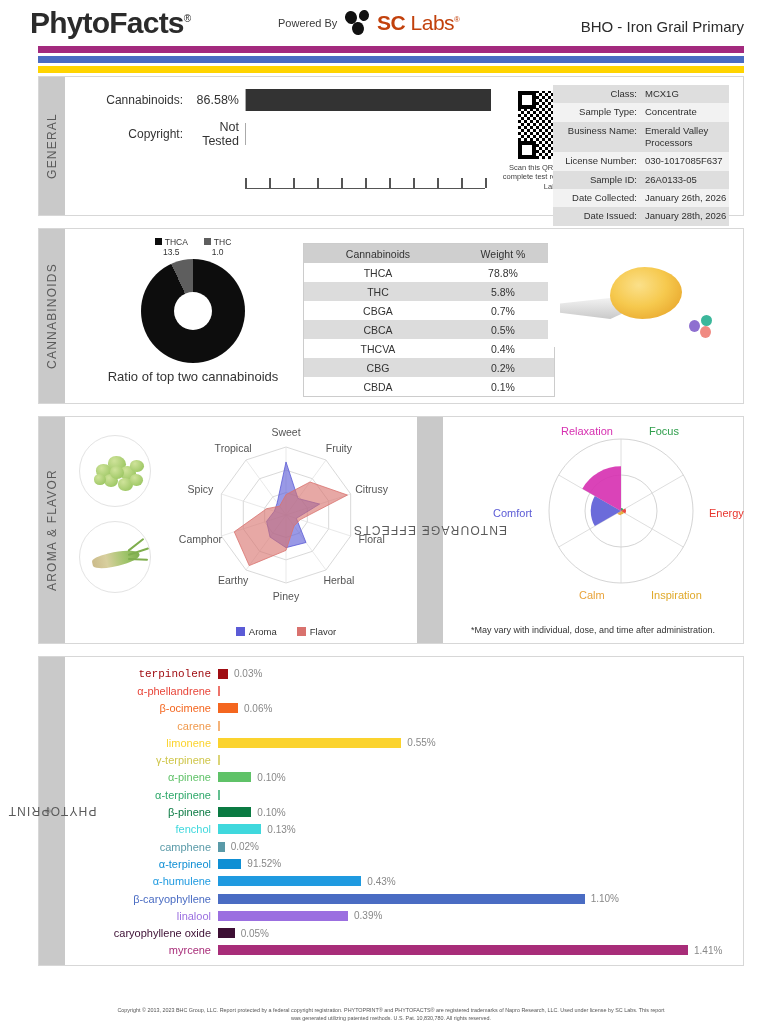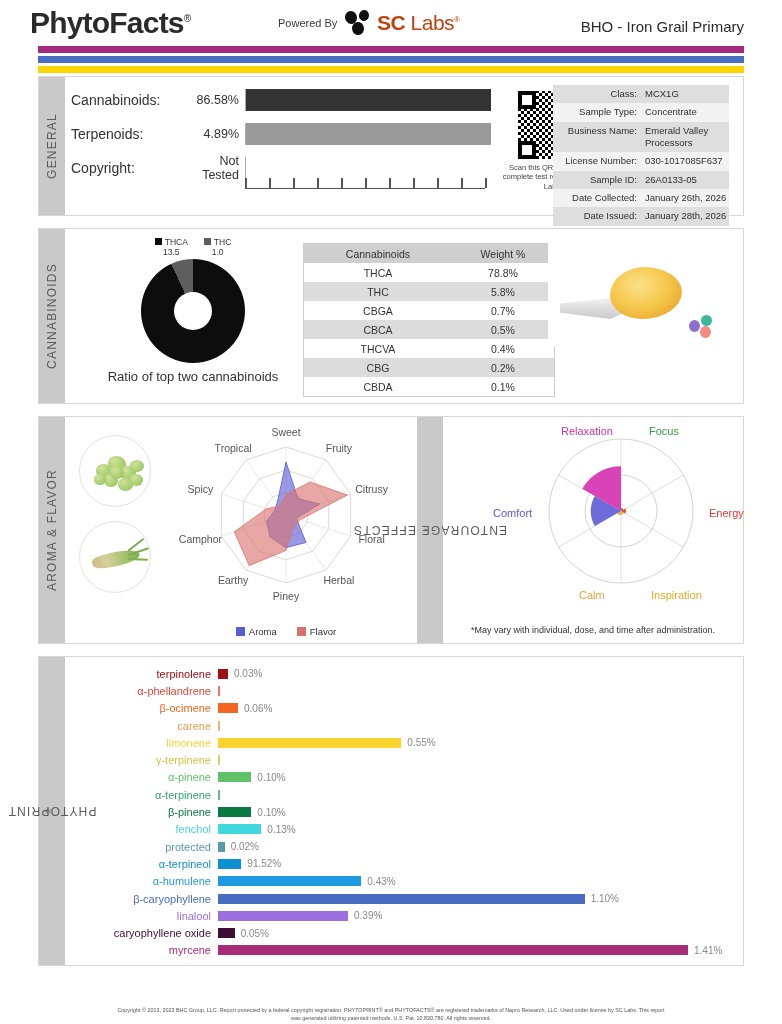--- a/index.html
+++ b/index.html
@@ -70,21 +70,21 @@
     letter-spacing: 1.2px;
     color: #5a5a5a;
   }
   .side-tab span sup { font-size: 7px; vertical-align: super; letter-spacing: 0; }
   .panel-body { flex: 1; position: relative; }
 
   
   #general-panel { height: 140px; }
   .gen-left { position: absolute; left: 6px; top: 10px; width: 420px; }
   .gen-row { display: flex; align-items: center; height: 26px; margin-bottom: 8px; }
-  .gen-label { width: 112px; font-size: 14px; color: #333; }
+  .gen-label { width: 112px; text-align: right; font-size: 12px; color: #333; }
   .gen-val { width: 62px; text-align: right; font-size: 12.5px; color: #333; padding-right: 6px; }
   .gen-bar-wrap { flex: 1; height: 22px; position: relative; border-left: 1px solid #aaa; }
   .gen-bar { height: 22px; }
   .axis {
     position: absolute; left: 180px; top: 98px; width: 240px; height: 14px;
     border-bottom: 1.5px solid #555;
   }
   .axis i {
     position: absolute; bottom: 0; width: 1.5px; height: 10px; background: #555;
   }
@@ -235,27 +235,20 @@
   <div class="side-tab">
     <span>GENERAL</span>
   </div>
   <div class="panel-body">
     <div class="gen-left" id="gen-rows">
         <div class="gen-row">
           <div class="gen-label">Cannabinoids:</div>
           <div class="gen-val">86.58%</div>
           <div class="gen-bar-wrap">
             <div class="gen-bar" style="width: 100%; background: rgb(51, 51, 51);"></div>
-          </div>
-        </div>
-        <div class="gen-row">
-          <div class="gen-label">Terpenoids:</div>
-          <div class="gen-val">4.89%</div>
-          <div class="gen-bar-wrap">
-            <div class="gen-bar" style="width: 100%; background: rgb(154, 154, 154);"></div>
           </div>
         </div>
         <div class="gen-row">
           <div class="gen-label">Copyright:</div>
           <div class="gen-val">Not Tested</div>
           <div class="gen-bar-wrap">
             <div class="gen-bar" style="width: 0%; background: rgb(154, 154, 154);"></div>
           </div>
         </div>
       </div>
@@ -452,21 +445,21 @@
   </div>
 </div>
 
 <div class="panel" id="phyto-panel">
   <div class="side-tab">
     <span><span>PHYTOPRINT</span><sup>®</sup></span>
   </div>
   <div class="panel-body">
     <div class="terp-list" id="terp-list">
         <div class="terp-row">
-          <div class="terp-name" style="color: rgb(160, 13, 18);">terpinolene</div>
+          <div class="terp-name" style="color: rgb(160, 13, 18); font-family: Liberation Mono, monospace;">terpinolene</div>
           <div class="terp-bar-area">
             <div class="terp-bar" style="background: rgb(160, 13, 18); width: 10px;"></div>
             <div class="terp-val">0.03%</div>
           </div>
         </div>
         <div class="terp-row">
           <div class="terp-name" style="color: rgb(232, 70, 58);">α-phellandrene</div>
           <div class="terp-bar-area">
             <div class="terp-bar" style="background: rgb(232, 70, 58); width: 1.5px; opacity: 0.75;"></div>
             <div class="terp-val"></div>
@@ -522,21 +515,21 @@
           </div>
         </div>
         <div class="terp-row">
           <div class="terp-name" style="color: rgb(63, 216, 221);">fenchol</div>
           <div class="terp-bar-area">
             <div class="terp-bar" style="background: rgb(63, 216, 221); width: 43.3333px;"></div>
             <div class="terp-val">0.13%</div>
           </div>
         </div>
         <div class="terp-row">
-          <div class="terp-name" style="color: rgb(90, 154, 168);">protected</div>
+          <div class="terp-name" style="color: rgb(90, 154, 168);">camphene</div>
           <div class="terp-bar-area">
             <div class="terp-bar" style="background: rgb(90, 154, 168); width: 6.66667px;"></div>
             <div class="terp-val">0.02%</div>
           </div>
         </div>
         <div class="terp-row">
           <div class="terp-name" style="color: rgb(15, 143, 212);">α-terpineol</div>
           <div class="terp-bar-area">
             <div class="terp-bar" style="background: rgb(15, 143, 212); width: 23.3333px;"></div>
             <div class="terp-val">91.52%</div>

